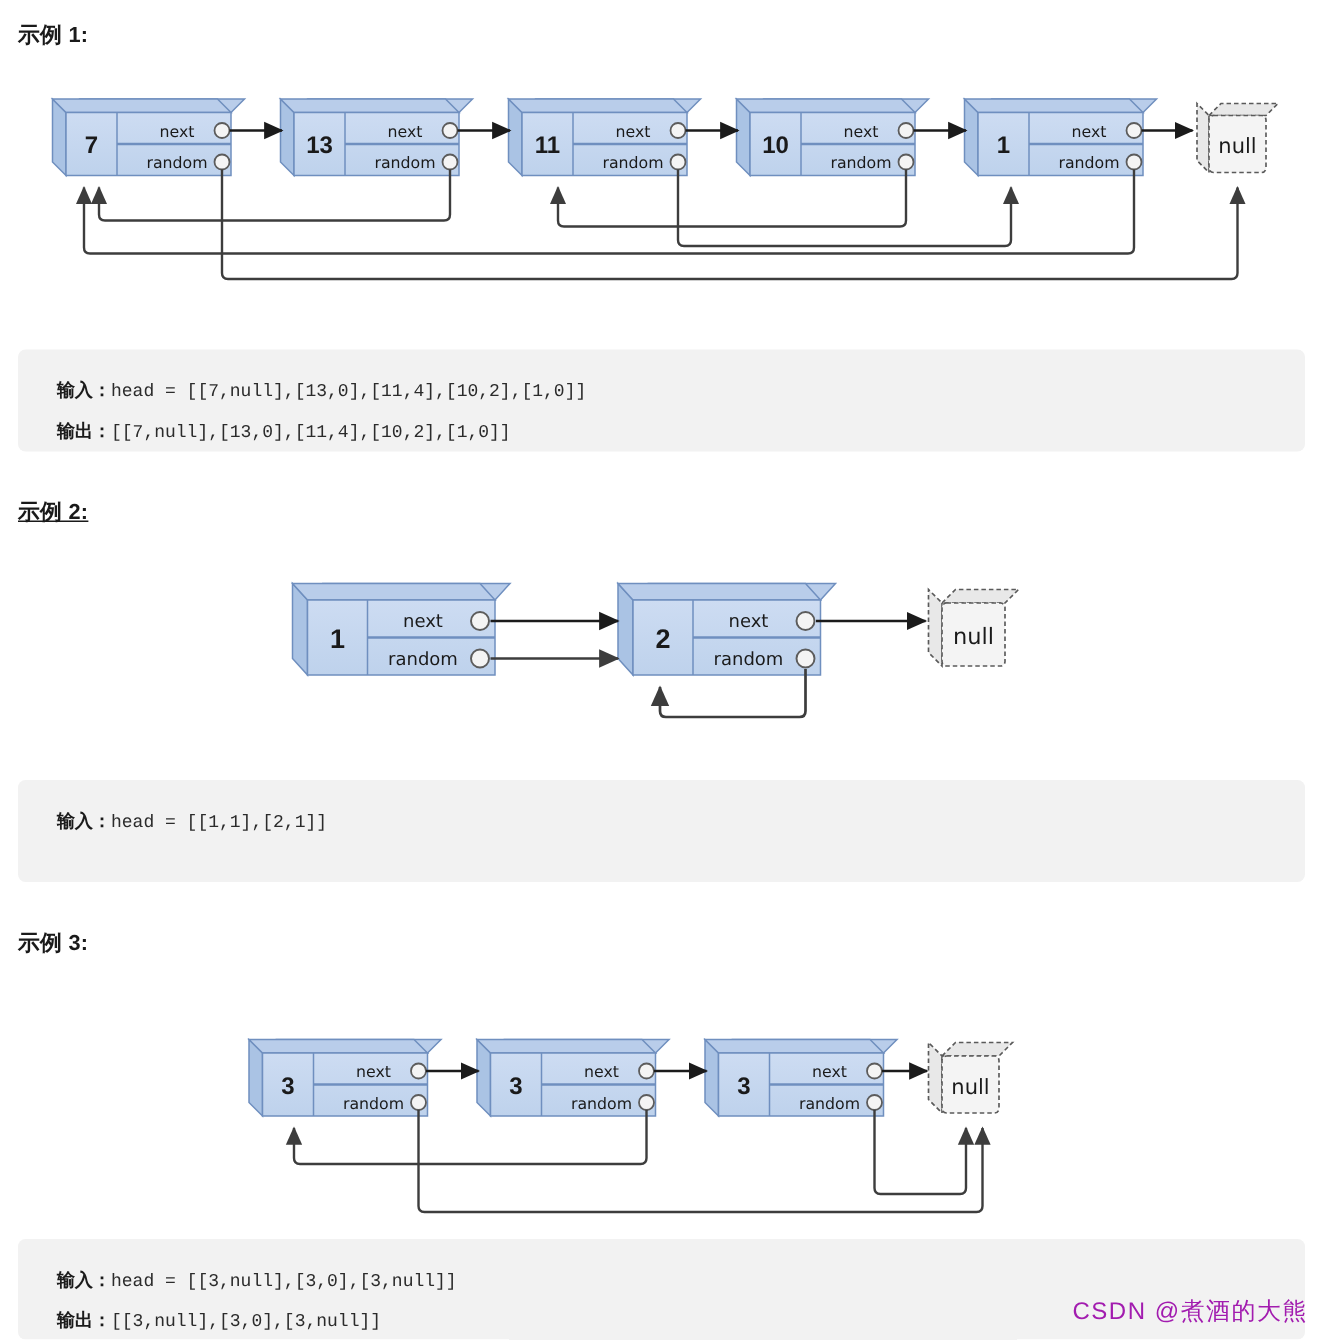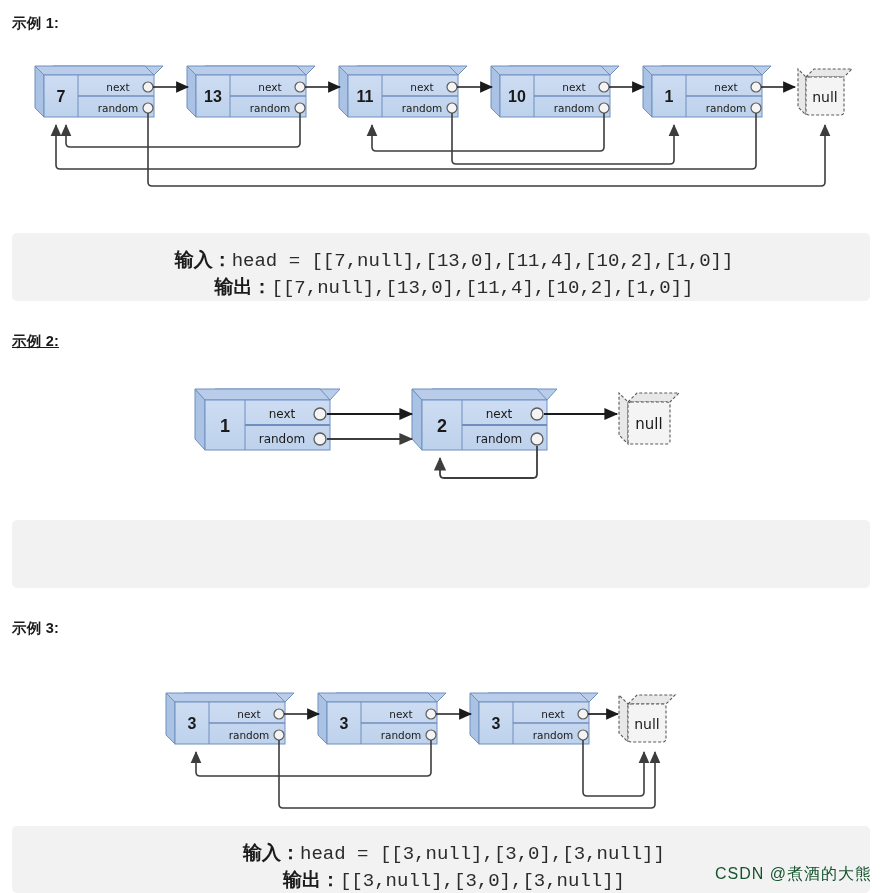--- a/index.html
+++ b/index.html
@@ -27,45 +27,44 @@
 
   .codeblock {
     position: absolute;
     background: #f2f2f2;
     border-radius: 5px;
     box-sizing: border-box;
     padding: 14px 0 14px 26px;
   }
   .codeline {
     font-family: "Liberation Mono", "DejaVu Sans Mono", monospace;
-    font-size: 19px;
+    font-size: 12px;
     line-height: 26px;
     color: #2b2b2b;
     white-space: pre;
-    text-align: center;
   }
   .codelabel {
     font-family: "Liberation Sans", "DejaVu Sans", sans-serif;
     font-weight: bold;
     color: #1b1b1b;
   }
 
   .diagram {
     position: absolute;
     left: 0;
     top: 0;
   }
   .diagram svg { display: block; }
 
   .watermark {
     position: absolute;
     right: 12px;
     bottom: 8px;
     font-size: 16px;
-    color: #14532d;
+    color: #a21caf;
     letter-spacing: 1px;
     white-space: nowrap;
     font-family: "Liberation Sans", "DejaVu Sans", sans-serif;
   }
 </style>
 </head>
 <body>
 
 <div class="section-title" style="left:12px; top:14px;">示例 1:</div>
 
@@ -242,20 +241,21 @@
   </g>
 
   <g fill="none" stroke="#3d3d3d" stroke-width="1.8">
     <path d="M327,61 L412,61" marker-end="url(#bh2)"></path>
     <path d="M537,68 L537,96 Q537,100 533,100 L444,100 Q440,100 440,96 L440,80" marker-end="url(#bh2)"></path>
   </g>
 </svg>
 </div>
 
 <div class="codeblock" style="left:12px; top:520px; width:858px; height:68px;">
+  <div class="codeline"><span class="codelabel">输入：</span><span>head = [[1,1],[2,1]]</span></div>
 </div>
 
 <div class="section-title" style="left:12px; top:619px;">示例 3:</div>
 
 <div class="diagram" style="left:0px; top:680px;">
 <svg width="884" height="140" viewBox="0 0 884 140" xmlns="http://www.w3.org/2000/svg">
   <defs>
     <marker id="ch" markerWidth="8" markerHeight="8" refX="7" refY="4" orient="auto">
       <path d="M0,0.6 L7.6,4 L0,7.4 z" fill="#1b1b1b"></path>
     </marker>

